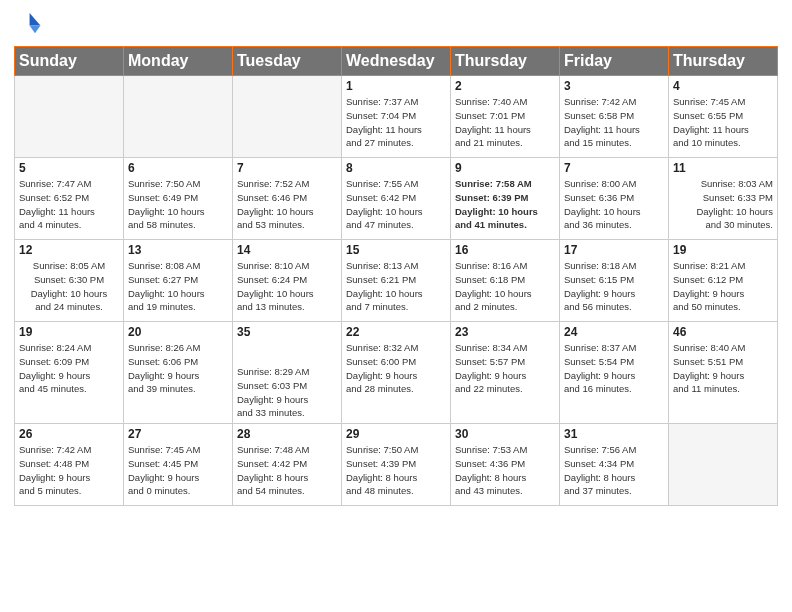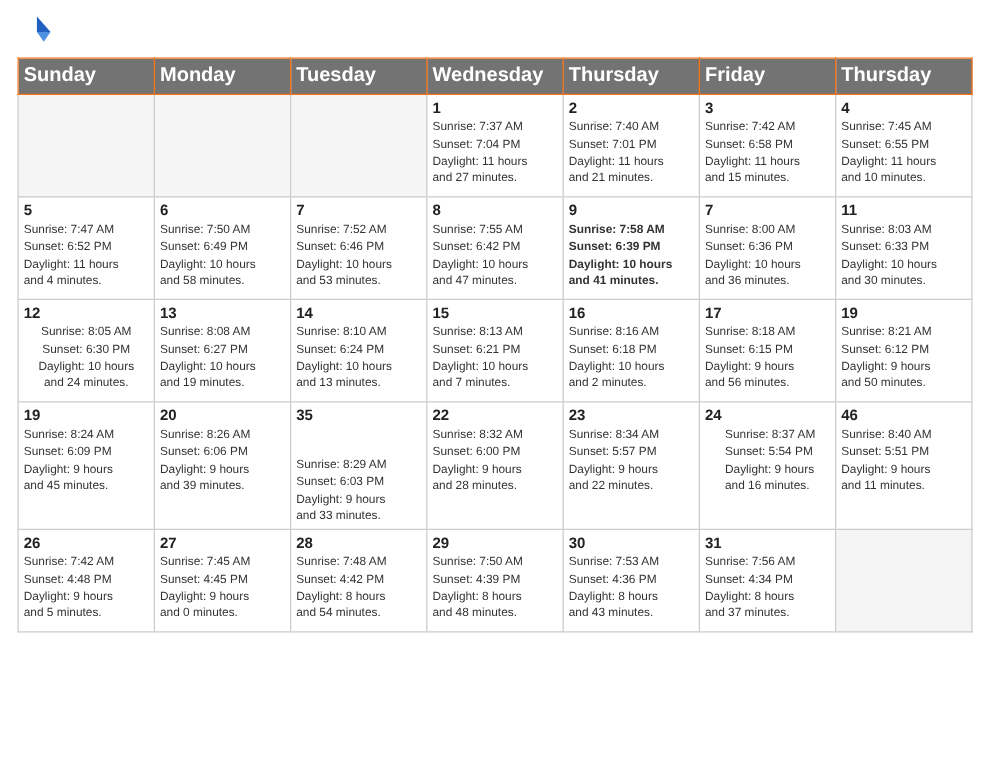--- a/index.html
+++ b/index.html
@@ -203,21 +203,21 @@
           </td>
           <td>
             <span class="day-num">7</span>
             <div class="day-info" style="white-space: pre-line;">Sunrise: 8:00 AM
 Sunset: 6:36 PM
 Daylight: 10 hours
 and 36 minutes.</div>
           </td>
           <td>
             <span class="day-num">11</span>
-            <div class="day-info" style="white-space: pre-line;">Sunrise: 8:03 AM
+            <div class="day-info" style="white-space: pre-line; text-align: right;">Sunrise: 8:03 AM
 Sunset: 6:33 PM
 Daylight: 10 hours
 and 30 minutes.</div>
           </td>
         </tr>
         <tr>
           <td>
             <span class="day-num">12</span>
             <div class="day-info" style="white-space: pre-line; text-align: center;">Sunrise: 8:05 AM
 Sunset: 6:30 PM
@@ -298,21 +298,21 @@
           </td>
           <td>
             <span class="day-num">23</span>
             <div class="day-info" style="white-space: pre-line;">Sunrise: 8:34 AM
 Sunset: 5:57 PM
 Daylight: 9 hours
 and 22 minutes.</div>
           </td>
           <td>
             <span class="day-num">24</span>
-            <div class="day-info" style="white-space: pre-line; margin-left: 16px;">Sunrise: 8:37 AM
+            <div class="day-info" style="white-space: pre-line;">Sunrise: 8:37 AM
 Sunset: 5:54 PM
 Daylight: 9 hours
 and 16 minutes.</div>
           </td>
           <td>
             <span class="day-num">46</span>
             <div class="day-info" style="white-space: pre-line;">Sunrise: 8:40 AM
 Sunset: 5:51 PM
 Daylight: 9 hours
 and 11 minutes.</div>

